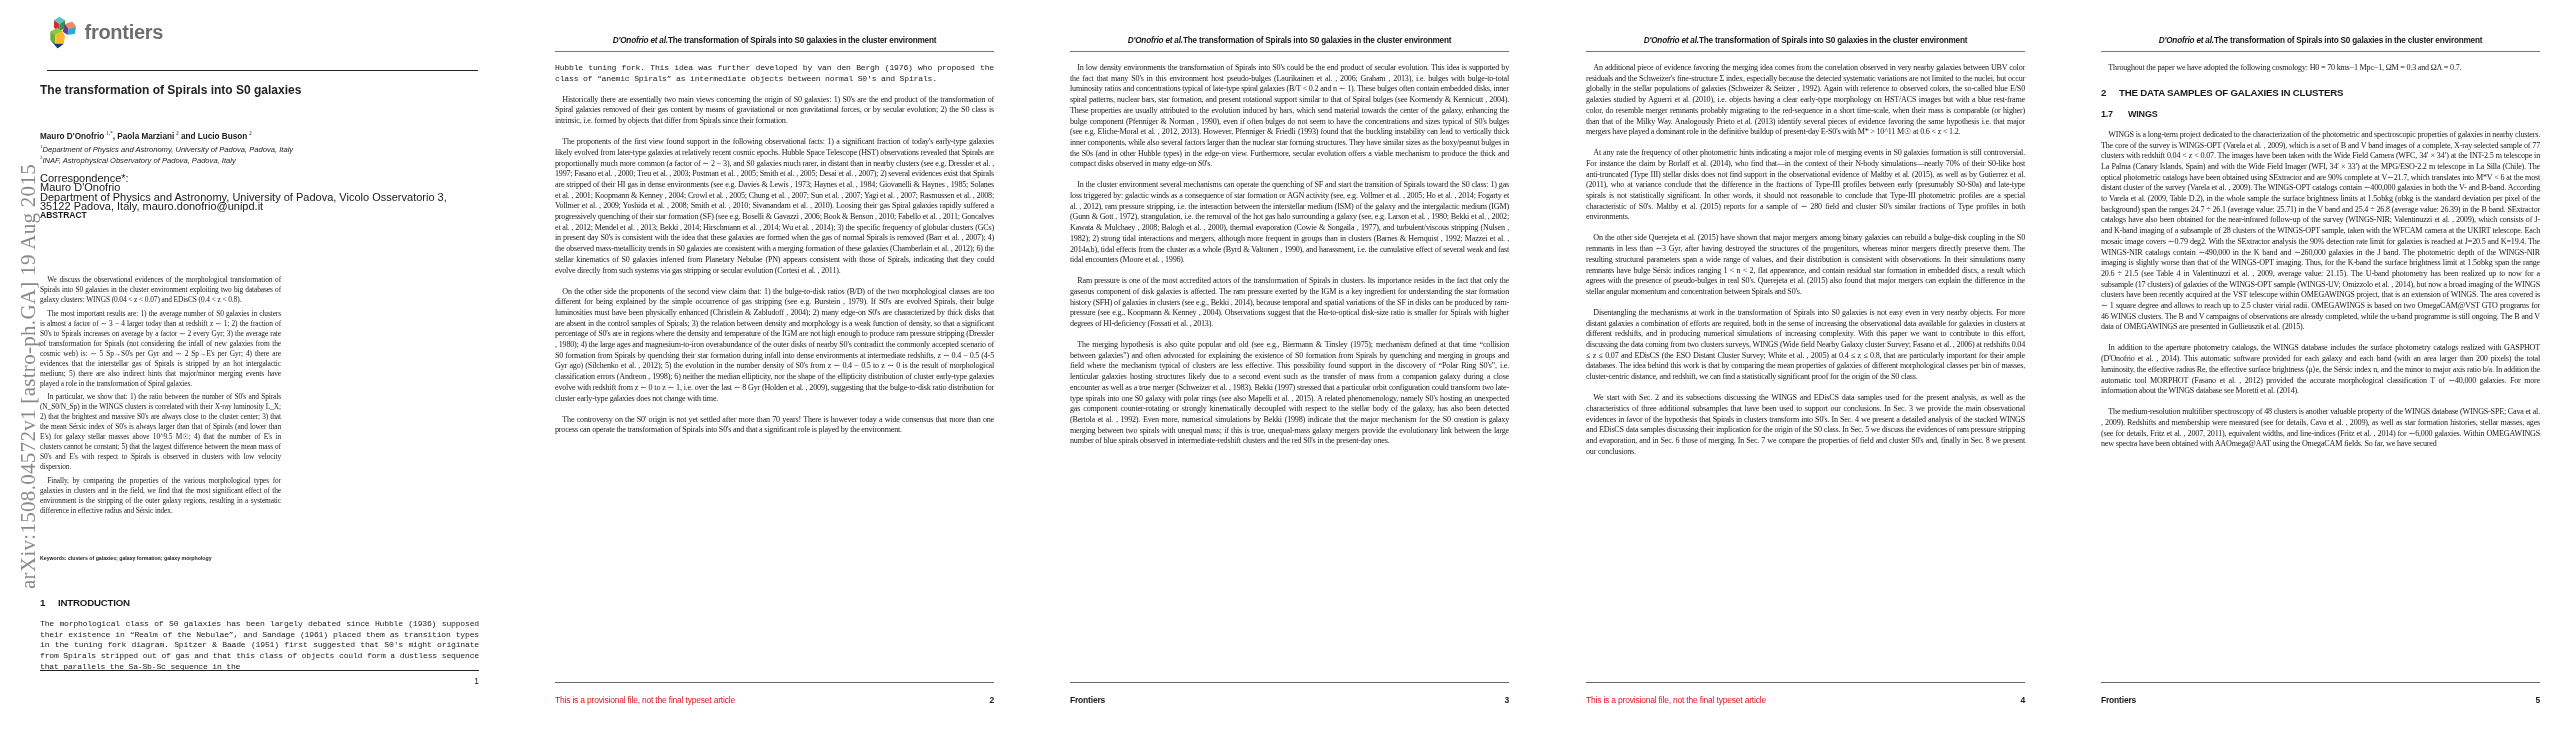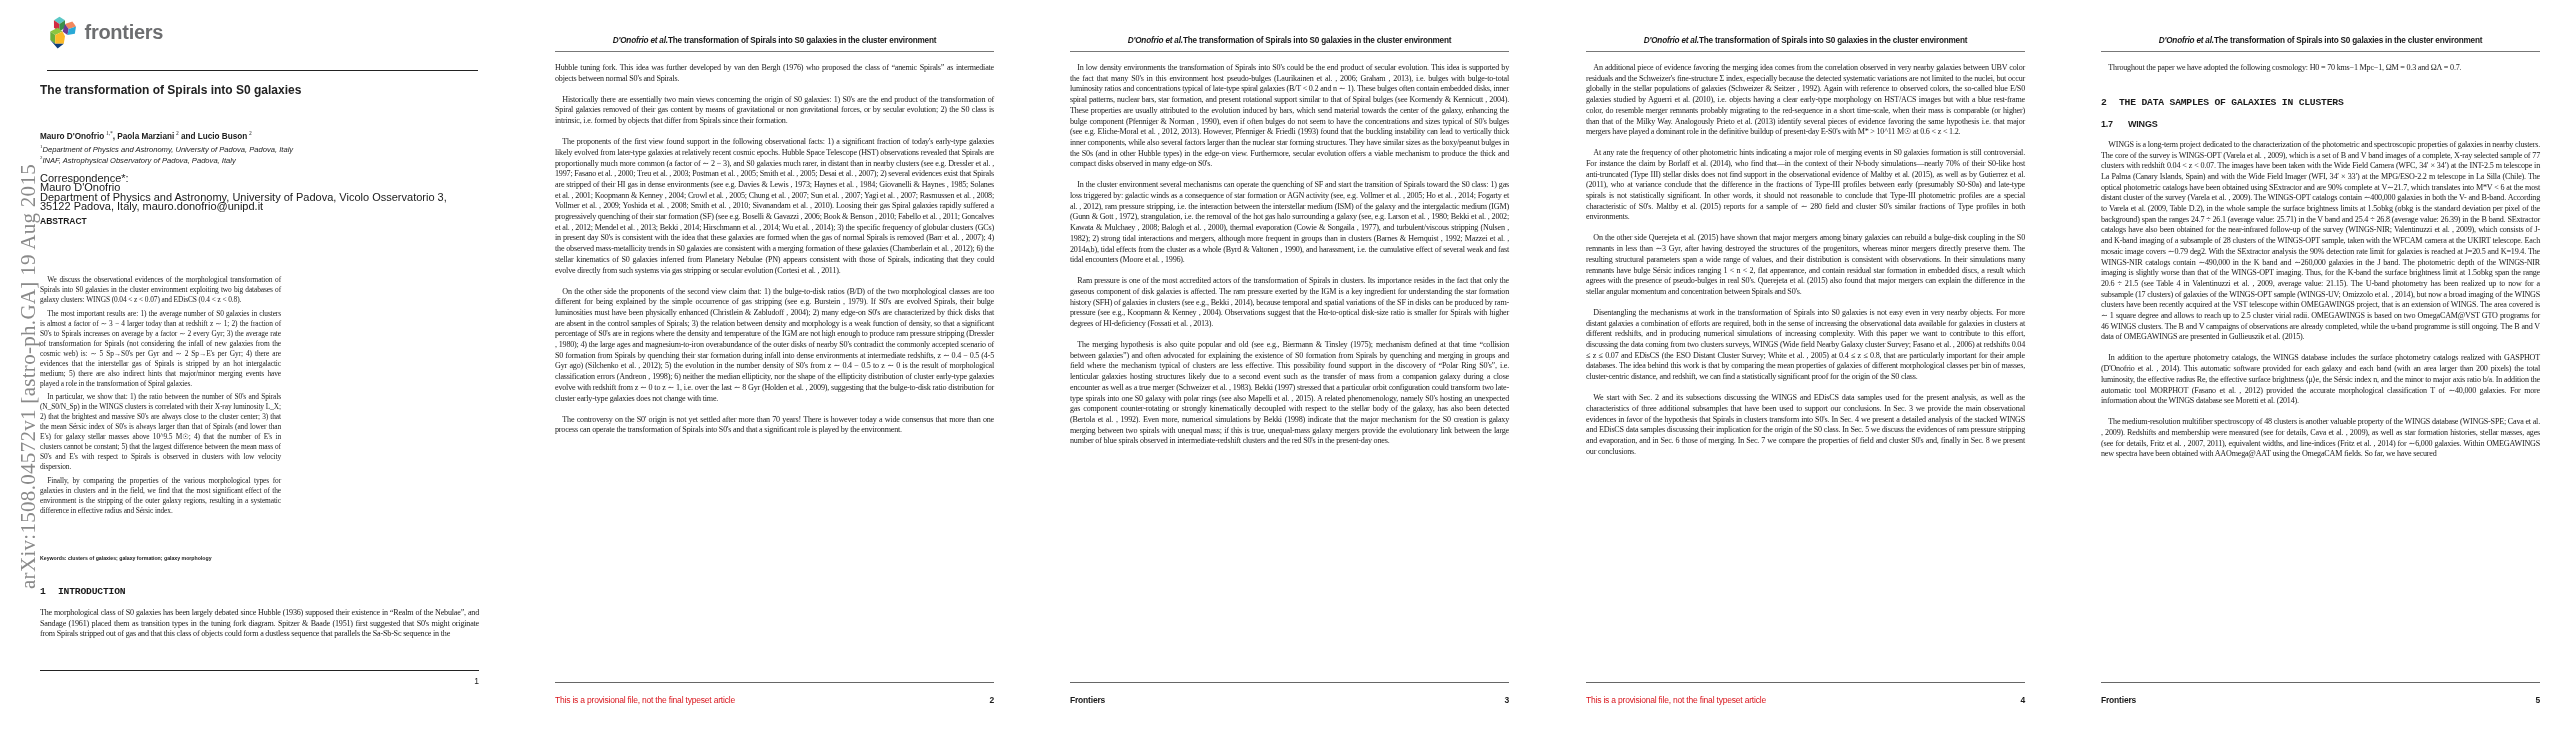--- a/index.html
+++ b/index.html
@@ -5,42 +5,42 @@
   * { box-sizing: border-box; margin: 0; padding: 0; }
   html, body { width: 2576px; height: 729px; background: #ffffff; overflow: hidden; }
   body { position: relative; font-family: "Liberation Serif", serif; color: #1a1a1a; }
   .page { position: absolute; top: 0; width: 515px; height: 729px; background: #fff; overflow: hidden; }
   .content { position: absolute; left: 40px; width: 439px; }
   .run-header { position: absolute; top: 36px; left: 40px; width: 439px; height: 13.4px; display: flex; justify-content: center; font-family: "Liberation Sans", sans-serif; font-size: 8.2px; font-weight: bold; letter-spacing: -0.2px; }
   .run-header .authors { font-style: italic; }
   .run-rule { position: absolute; top: 51px; left: 40px; width: 439px; height: 1.2px; background: #777; }
   .body-text { font-size: 8.1px; line-height: 10.7px; text-align: justify; letter-spacing: -0.2px; }
   .body-text p { margin-bottom: 10.3px; text-indent: 7.3px; }
-  .body-text p.noindent { text-indent: 0; }
+  .body-text p.noindent { text-indent: 0; font-family: Liberation Mono, monospace; }
   .foot-rule { position: absolute; top: 682px; left: 40px; width: 439px; height: 0.9px; background: #666; }
   .foot { position: absolute; top: 685px; left: 40px; width: 439px; display: flex; justify-content: space-between; font-family: "Liberation Sans", sans-serif; font-size: 8.5px; font-weight: bold; letter-spacing: -0.2px; margin-top: 10px; }
   .foot .prov { color: #d9141b; font-weight: normal; }
-  .section-h { font-family: Liberation Mono, monospace; font-weight: bold; font-size: 9.7px; letter-spacing: -0.2px; margin: 3px 0 11px 0; }
+  .section-h { font-family: Liberation Sans, sans-serif; font-weight: bold; font-size: 9.7px; letter-spacing: -0.2px; margin: 14px 0 11px 0; }
   .section-h .num { display: inline-block; width: 18px; }
   .subsection-h { font-family: "Liberation Sans", sans-serif; font-weight: bold; font-size: 9px; letter-spacing: -0.2px; margin: 2.4px 0 9.7px 0; }
   .subsection-h .num { display: inline-block; width: 27px; }
 
   
   .logo { position: absolute; top: 13.4px; left: 49px; display: flex; align-items: center; }
   .logo-mark { width: 32px; height: 38px; position: relative; }
   .logo-text { font-family: "Liberation Sans", sans-serif; font-weight: bold; font-size: 20px; color: #6d6e70; margin-left: 3.6px; letter-spacing: -0.3px; }
   .title-rule { position: absolute; top: 70px; left: 47px; width: 243px; height: 1.2px; background: #222; }
   .title-rule.full { width: 431px; }
   .paper-title { position: absolute; top: 79px; left: 40px; width: 437px; font-family: "Liberation Sans", sans-serif; font-weight: bold; font-size: 12px; line-height: 22.5px; color: #222; }
   .author-line { position: absolute; top: 130px; left: 40px; font-family: "Liberation Sans", sans-serif; font-weight: bold; font-size: 8.2px; }
   .author-line sup { font-weight: normal; font-family: "Liberation Serif", serif; font-size: 5.5px; }
   .affil { position: absolute; left: 40px; font-family: "Liberation Sans", sans-serif; font-style: italic; font-size: 7.6px; }
   .affil sup { font-style: normal; font-family: "Liberation Serif", serif; font-size: 4.9px; }
   .corr { position: absolute; top: 174px; left: 40px; font-family: "Liberation Sans", sans-serif; font-size: 11px; line-height: 9.4px; }
-  .abstract-h { position: absolute; top: 216px; left: 40px; font-family: "Liberation Sans", sans-serif; font-weight: bold; font-size: 8.5px; }
+  .abstract-h { position: absolute; top: 210px; left: 40px; font-family: "Liberation Sans", sans-serif; font-weight: bold; font-size: 8.5px; }
   .abstract { position: absolute; top: 250px; left: 40px; width: 241px; font-family: Liberation Serif, serif; font-size: 7.4px; line-height: 10px; text-align: justify; letter-spacing: -0.1px; margin-top: 25px; }
   .abstract p { text-indent: 7.3px; margin-bottom: 3.6px; }
   .keywords { position: absolute; top: 555px; left: 40px; font-family: "Liberation Sans", sans-serif; font-weight: bold; font-size: 5.2px; }
   .arxiv-stamp { position: absolute; left: 12px; top: 164px; width: 24px; height: 425px; }
   .arxiv-stamp span { position: absolute; left: 0; top: 0; transform-origin: 0 0; transform: translate(3.6px, 425px) rotate(-90deg); white-space: nowrap; font-family: "Liberation Serif", serif; font-size: 21px; color: #8a8a8a; letter-spacing: 0.3px; }
   .p1-intro { position: absolute; top: 583px; left: 40px; width: 439px; }
   .p1-rule { position: absolute; top: 670px; left: 40px; width: 439px; height: 0.9px; background: #222; }
   .p1-num { position: absolute; top: 676px; left: 40px; width: 439px; text-align: right; font-family: "Liberation Sans", sans-serif; font-size: 8.5px; }
 </style>
 </head>
@@ -173,21 +173,21 @@
   </div>
 </div>
 
 <div class="page" style="left:2061px">
   <div class="run-header">
     <span class="authors">D'Onofrio et al.</span>
     <span>The transformation of Spirals into S0 galaxies in the cluster environment</span>
   </div>
   <div class="run-rule"></div>
   <div class="content body-text" style="top:63px">
-    <p style="margin-bottom:24px">Throughout the paper we have adopted the following cosmology: H0 = 70 kms−1 Mpc−1, ΩM = 0.3 and ΩΛ = 0.7.</p>
+    <p style="margin-bottom:8px">Throughout the paper we have adopted the following cosmology: H0 = 70 kms−1 Mpc−1, ΩM = 0.3 and ΩΛ = 0.7.</p>
     <div class="section-h">
       <span class="num">2</span><span>THE DATA SAMPLES OF GALAXIES IN CLUSTERS</span>
     </div>
     <div class="subsection-h">
       <span class="num">1.7</span><span>WINGS</span>
     </div>
     <p>WINGS is a long-term project dedicated to the characterization of the photometric and spectroscopic properties of galaxies in nearby clusters. The core of the survey is WINGS-OPT (Varela et al. , 2009), which is a set of B and V band images of a complete, X-ray selected sample of 77 clusters with redshift 0.04 &lt; z &lt; 0.07. The images have been taken with the Wide Field Camera (WFC, 34′ × 34′) at the INT-2.5 m telescope in La Palma (Canary Islands, Spain) and with the Wide Field Imager (WFI, 34′ × 33′) at the MPG/ESO-2.2 m telescope in La Silla (Chile). The optical photometric catalogs have been obtained using SExtractor and are 90% complete at V∼21.7, which translates into M*V &lt; 6 at the most distant cluster of the survey (Varela et al. , 2009). The WINGS-OPT catalogs contain ∼400,000 galaxies in both the V- and B-band. According to Varela et al. (2009, Table D.2), in the whole sample the surface brightness limits at 1.5σbkg (σbkg is the standard deviation per pixel of the background) span the ranges 24.7 ÷ 26.1 (average value: 25.71) in the V band and 25.4 ÷ 26.8 (average value: 26.39) in the B band. SExtractor catalogs have also been obtained for the near-infrared follow-up of the survey (WINGS-NIR; Valentinuzzi et al. , 2009), which consists of J- and K-band imaging of a subsample of 28 clusters of the WINGS-OPT sample, taken with the WFCAM camera at the UKIRT telescope. Each mosaic image covers ∼0.79 deg2. With the SExtractor analysis the 90% detection rate limit for galaxies is reached at J=20.5 and K=19.4. The WINGS-NIR catalogs contain ∼490,000 in the K band and ∼260,000 galaxies in the J band. The photometric depth of the WINGS-NIR imaging is slightly worse than that of the WINGS-OPT imaging. Thus, for the K-band the surface brightness limit at 1.5σbkg span the range 20.6 ÷ 21.5 (see Table 4 in Valentinuzzi et al. , 2009, average value: 21.15). The U-band photometry has been realized up to now for a subsample (17 clusters) of galaxies of the WINGS-OPT sample (WINGS-UV; Omizzolo et al. , 2014), but now a broad imaging of the WINGS clusters have been recently acquired at the VST telescope within OMEGAWINGS project, that is an extension of WINGS. The area covered is ∼ 1 square degree and allows to reach up to 2.5 cluster virial radii. OMEGAWINGS is based on two OmegaCAM@VST GTO programs for 46 WINGS clusters. The B and V campaigns of observations are already completed, while the u-band programme is still ongoing. The B and V data of OMEGAWINGS are presented in Gullieuszik et al. (2015).</p>
     <p>In addition to the aperture photometry catalogs, the WINGS database includes the surface photometry catalogs realized with GASPHOT (D'Onofrio et al. , 2014). This automatic software provided for each galaxy and each band (with an area larger than 200 pixels) the total luminosity, the effective radius Re, the effective surface brightness ⟨μ⟩e, the Sérsic index n, and the minor to major axis ratio b/a. In addition the automatic tool MORPHOT (Fasano et al. , 2012) provided the accurate morphological classification T of ∼40,000 galaxies. For more information about the WINGS database see Moretti et al.  (2014).</p>
     <p>The medium-resolution multifiber spectroscopy of 48 clusters is another valuable property of the WINGS database (WINGS-SPE; Cava et al. , 2009). Redshifts and membership were measured (see for details, Cava et al. , 2009), as well as star formation histories, stellar masses, ages (see for details, Fritz et al. , 2007, 2011), equivalent widths, and line-indices (Fritz et al. , 2014) for ∼6,000 galaxies. Within OMEGAWINGS new spectra have been obtained with AAOmega@AAT using the OmegaCAM fields. So far, we have secured</p>
   </div>

